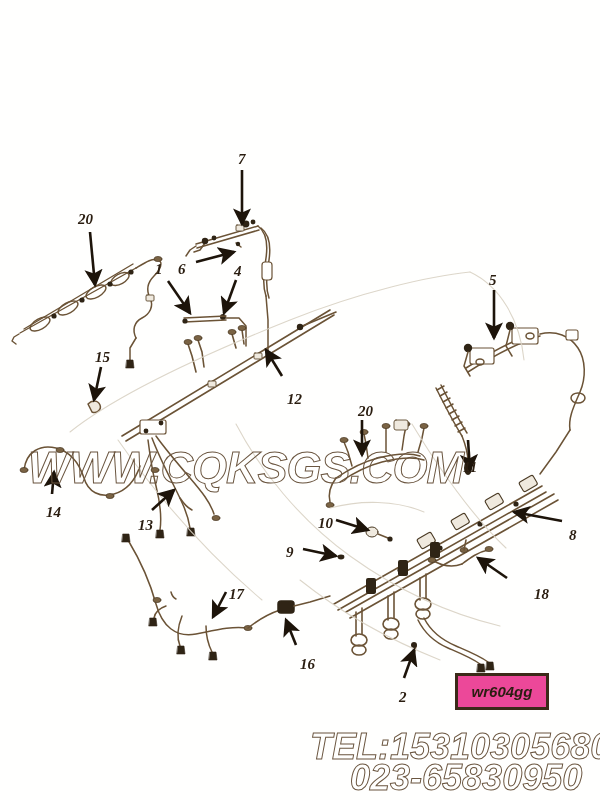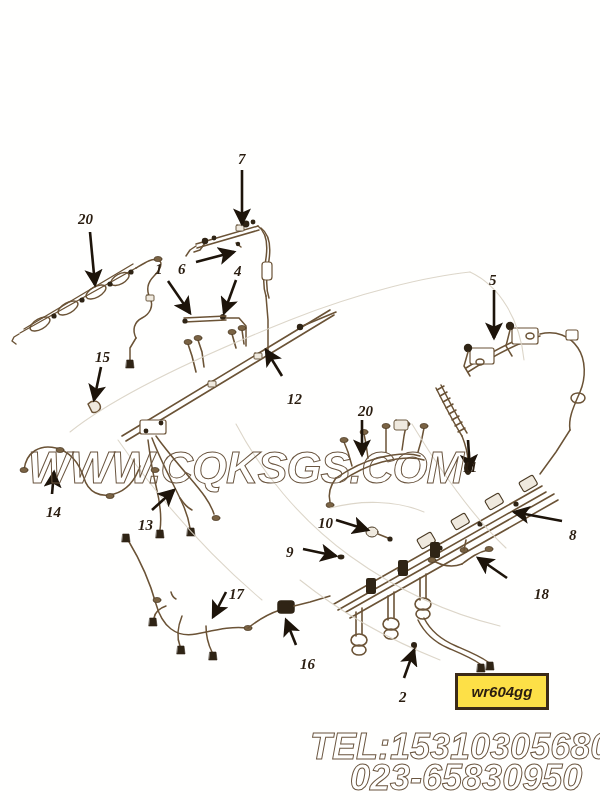--- a/index.html
+++ b/index.html
@@ -33,21 +33,21 @@
     user-select: none;
     white-space: nowrap;
   }
   #partcode-box {
     position: absolute;
     left: 455px;
     top: 673px;
     width: 88px;
     height: 31px;
     border: 3px solid #3b2a18;
-    background: #fde047;
+    background: #ec4899;
     display: flex;
     align-items: center;
     justify-content: center;
   }
   #partcode-text {
     font-family: "Liberation Sans", sans-serif;
     font-weight: bold;
     font-style: italic;
     font-size: 15px;
     color: #2a1d10;

